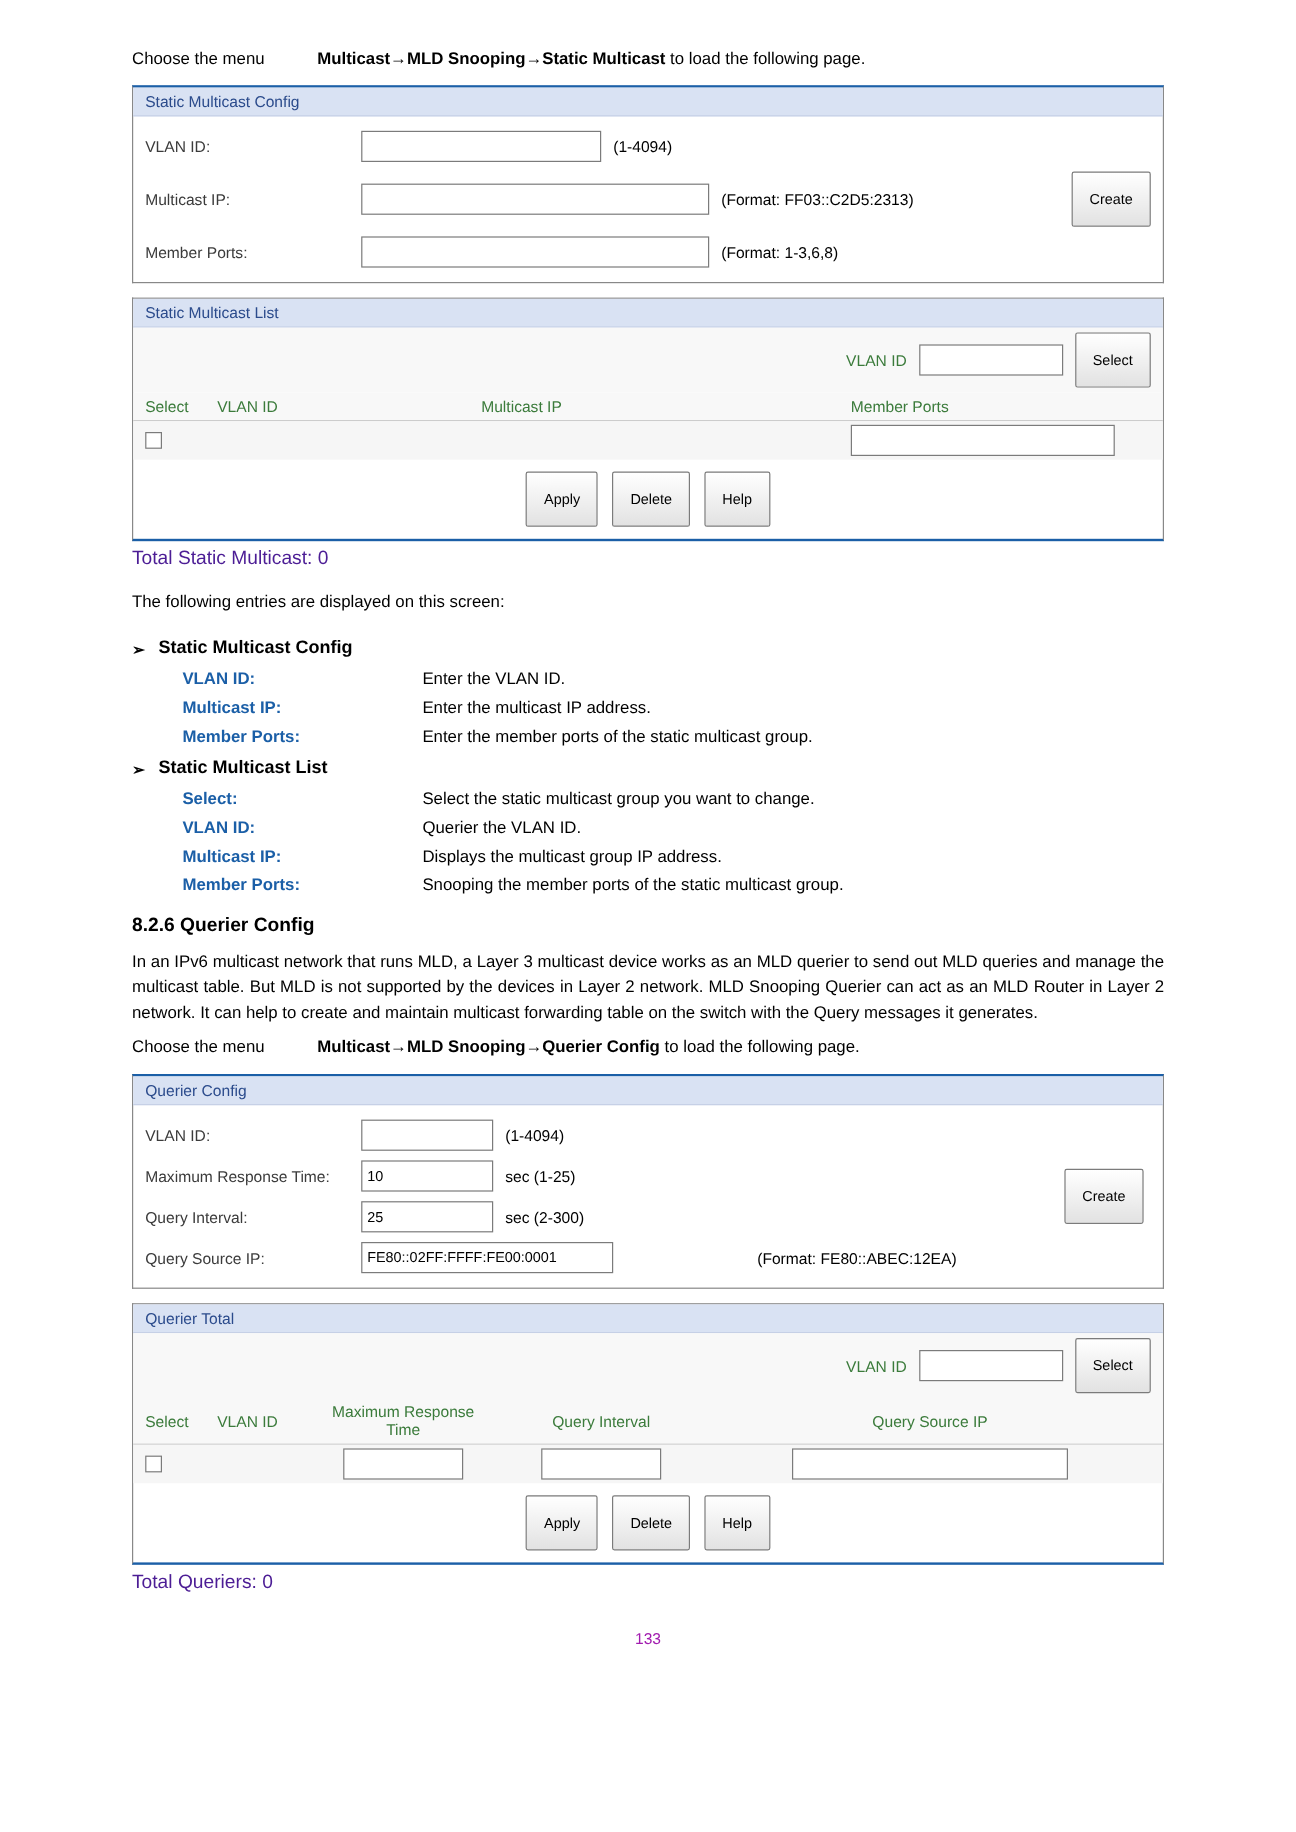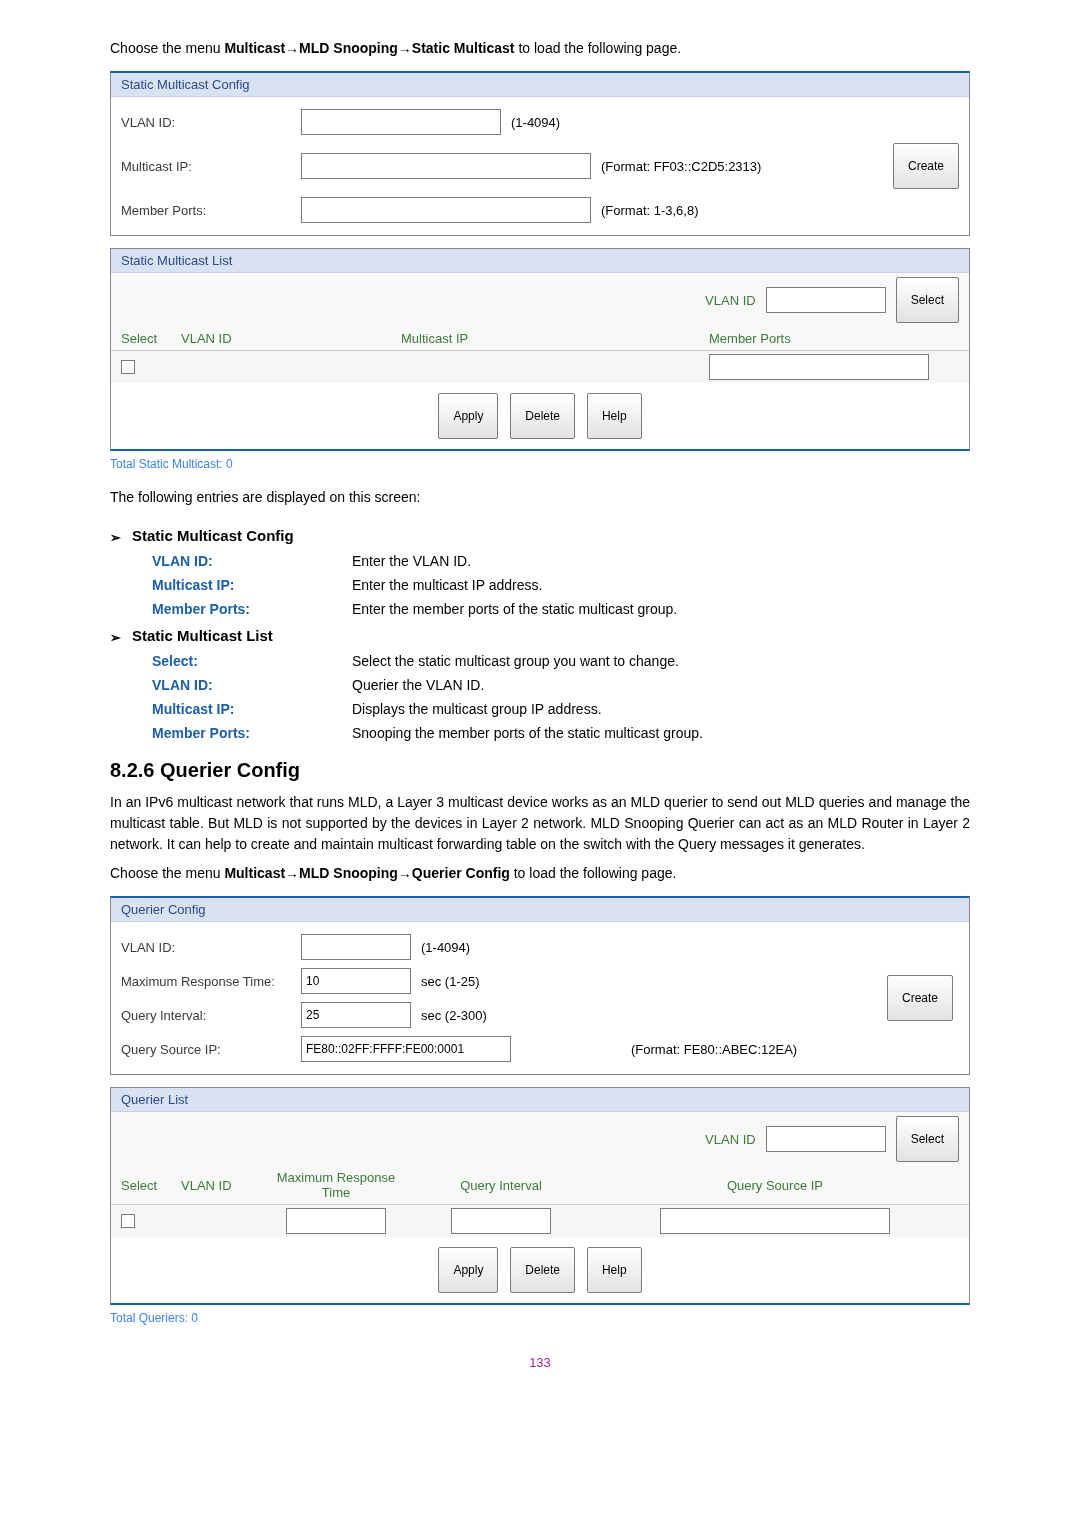--- a/index.html
+++ b/index.html
@@ -6,21 +6,21 @@
   body {
     font-family: Arial, sans-serif;
     font-size: 14px;
     color: #000;
     background: #fff;
     width: 1080px;
     padding: 30px 110px 30px 110px;
   }
   .body-text { line-height: 1.5; margin: 8px 0; text-align: justify; }
   .breadcrumb { margin-bottom: 12px; }
-  .bold { font-weight: bold; }
+  .bold { font-weight: bold; margin-left: 40px; }
   .panel {
     border: 1px solid #888;
     background: #fff;
     margin-bottom: 4px;
   }
   .panel-header {
     background: #d9e2f3;
     color: #2b4b8c;
     font-size: 13px;
     padding: 4px 10px;
@@ -91,22 +91,22 @@
     font-size: 13px;
     background: #f6f6f6;
     min-height: 26px;
   }
   .checkbox {
     width: 14px; height: 14px;
     border: 1px solid #7b7b7b;
     background: #fff;
   }
   .footer-note {
-    color: #3b82f6;
-    font-size: 12px;
+    color: #4c1d95;
+    font-size: 16px;
     margin: 6px 0 18px 0;
   }
   .underline-top {
     border-top: 2px solid #1b5fa7;
     margin-bottom: 0;
   }
   .underline-bottom {
     border-bottom: 2px solid #1b5fa7;
   }
   .section-entries-intro { margin: 14px 0 22px 0; }
@@ -132,21 +132,21 @@
   .def-term {
     width: 200px;
     color: #1b5fa7;
     font-weight: bold;
   }
   .def-desc {
     flex: 1;
   }
   .def-desc.justify { text-align: justify; }
   h2.subheading {
-    font-size: 20px;
+    font-size: 16px;
     font-weight: bold;
     margin: 18px 0 10px 0;
   }
   .para { margin: 8px 0; text-align: justify; line-height: 1.5; }
   .pagenum {
     text-align: center;
     font-size: 13px;
     margin-top: 30px;
     color: #a21caf;
   }
@@ -301,21 +301,21 @@
         </div>
       </div>
       <div style="padding-right:6px;">
         <button class="btn">Create</button>
       </div>
     </div>
   </div>
 </div>
 
 <div class="panel underline-bottom" style="margin-top:12px">
-  <div class="panel-header">Querier List</div>
+  <div class="panel-header">Querier Total</div>
   <div class="filter-row">
     <span class="lbl">VLAN ID</span>
     <input class="form-input" style="">
     <button class="btn">Select</button>
   </div>
   <div class="list-header-row">
     <div class="q-col-select green">Select</div>
     <div class="q-col-vlan green">VLAN ID</div>
     <div class="q-col-mrt green">Maximum Response Time</div>
     <div class="q-col-qi green">Query Interval</div>

